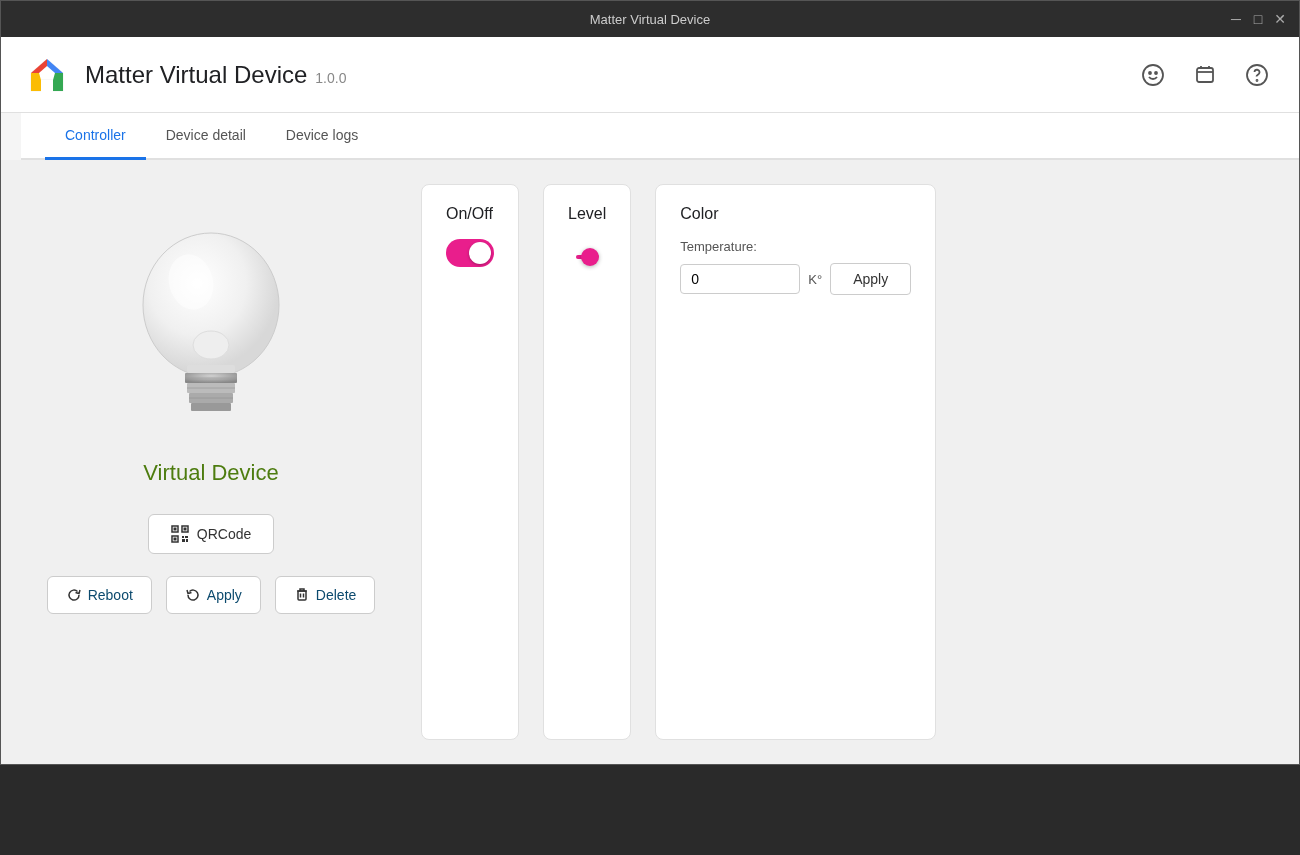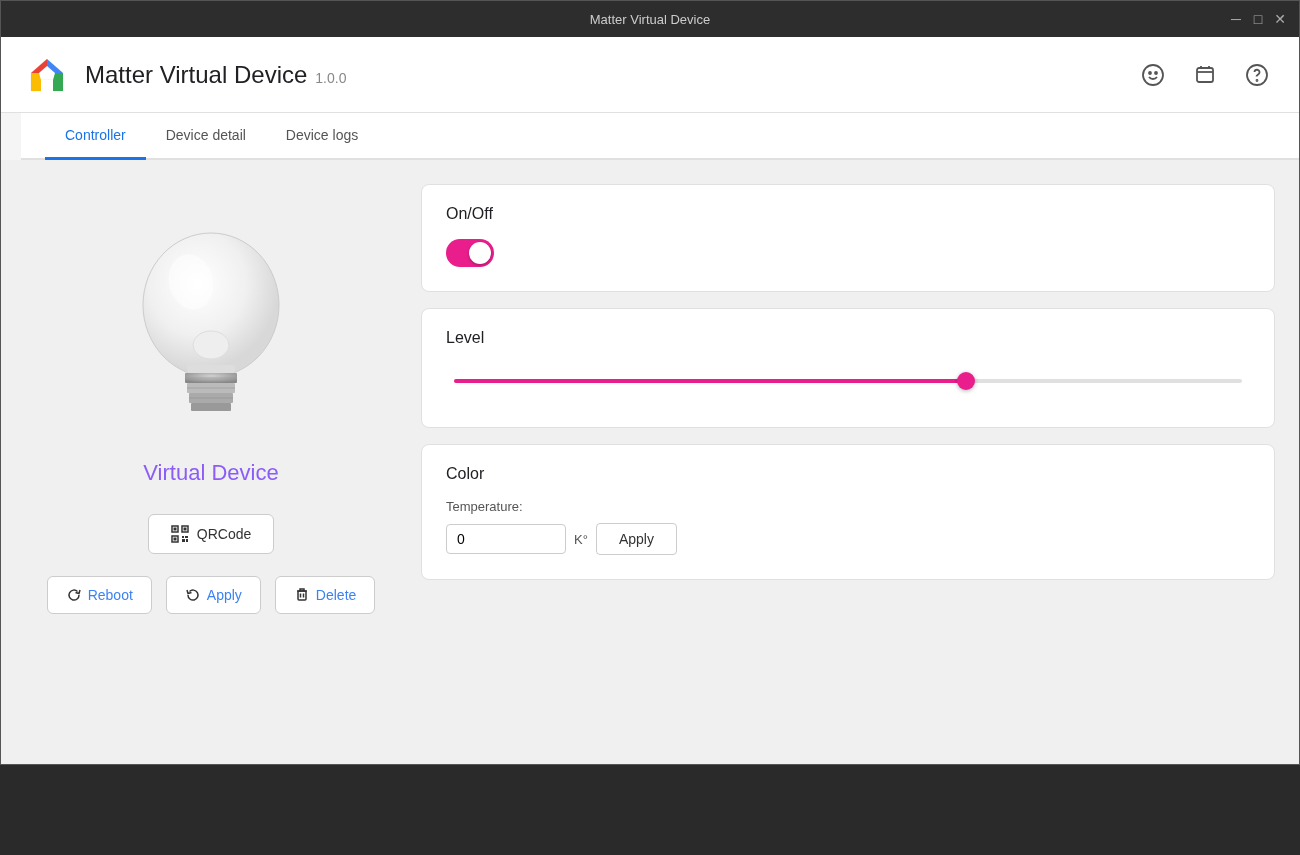--- a/index.html
+++ b/index.html
@@ -136,21 +136,21 @@
       width: 420px;
       display: flex;
       flex-direction: column;
       align-items: center;
       padding: 40px 20px 30px;
       flex-shrink: 0;
     }
     .device-name {
       font-size: 22px;
       font-weight: 500;
-      color: #8b5cf6;
+      color: #4d7c0f;
       margin-bottom: 28px;
     }
     .qrcode-btn {
       background: #fff;
       border: 1px solid #ccc;
       border-radius: 6px;
       padding: 10px 22px;
       font-size: 14px;
       cursor: pointer;
       display: flex;
@@ -166,29 +166,28 @@
     .action-btn {
       background: #fff;
       border: 1px solid #ccc;
       border-radius: 6px;
       padding: 10px 18px;
       font-size: 14px;
       cursor: pointer;
       display: flex;
       align-items: center;
       gap: 6px;
-      color: #3b82f6;
+      color: #0c4a6e;
     }
     
     .right-panel {
       flex: 1;
       padding: 24px 24px 24px 0;
       display: flex;
-      flex-direction: column;
-      gap: 16px;
+      gap: 24px;
       overflow-y: auto;
     }
     .card {
       background: #fff;
       border-radius: 8px;
       border: 1px solid #e0e0e0;
       padding: 20px 24px 24px;
     }
     .card-title {
       font-size: 16px;

